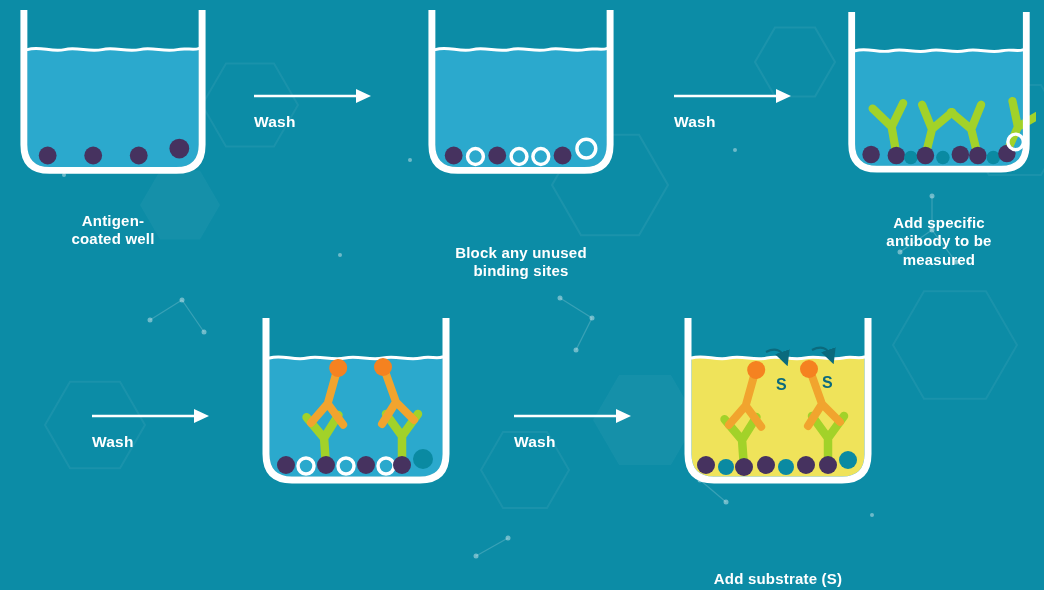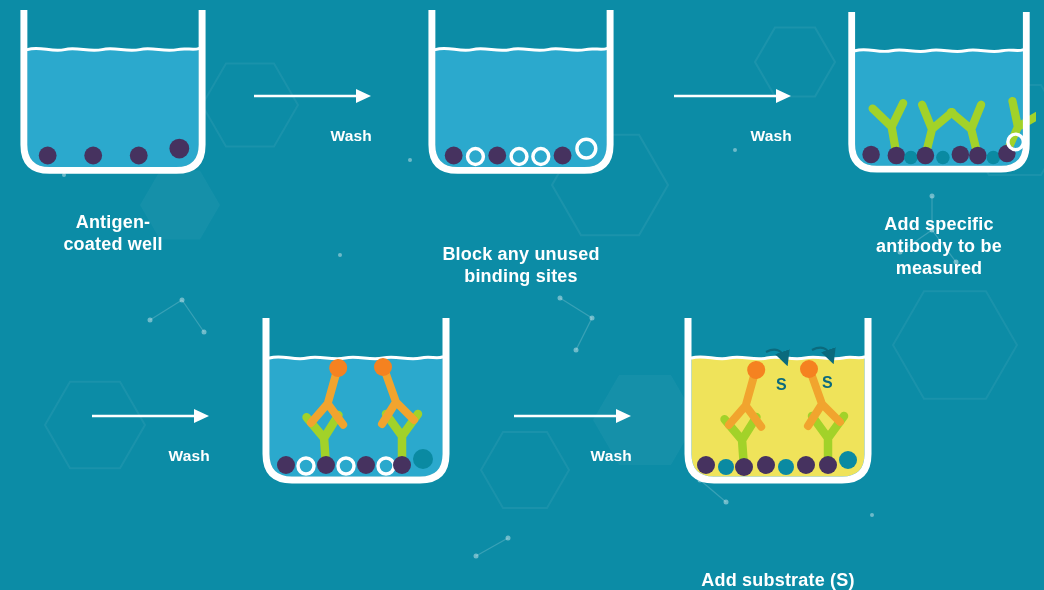--- a/index.html
+++ b/index.html
@@ -3,24 +3,24 @@
 <meta charset="utf-8">
 <style>
   * { margin:0; padding:0; box-sizing:border-box; }
   html,body { background:#06677c; }
   body { font-family:"Liberation Sans", sans-serif; }
   .canvas { position:relative; width:1044px; height:590px; background:var(--background,#0c8ca6); overflow:hidden; }
   .bg-pattern { position:absolute; inset:0; pointer-events:none; }
   .well { position:absolute; }
   .caption {
     position:absolute; color:var(--caption-text,#fff);
-    font-size:18px; font-weight:700; text-align:center;
+    font-size:15px; font-weight:700; text-align:center;
     line-height:1.22; white-space:pre-line; letter-spacing:.2px;
   }
-  .wash { position:absolute; display:flex; flex-direction:column; align-items:flex-end; gap:23px; }
+  .wash { position:absolute; display:flex; flex-direction:column; align-items:flex-start; gap:9px; }
   .wash-label { color:#ffffff; font-size:15.5px; font-weight:700; letter-spacing:.2px; }
   .wash-line { stroke:#ffffff; stroke-width:2.6; }
   .wash-head { fill:#ffffff; }
   .well-outline { fill:none; stroke:var(--well-white,#fff); stroke-width:7; }
   .surface { fill:none; stroke:var(--well-white,#fff); stroke-width:3; stroke-linecap:round; }
   .liquid-blue { fill:var(--liquid-blue,#2ba9cd); }
   .liquid-yellow { fill:var(--liquid-yellow,#efe35a); }
   .dot-purple { fill:var(--antigen-purple,#46325f); }
   .dot-teal { fill:var(--dot-teal,#0a8aa2); }
   .dot-white { fill:none; stroke:var(--blocker-white,#fff); stroke-width:3.5; }

